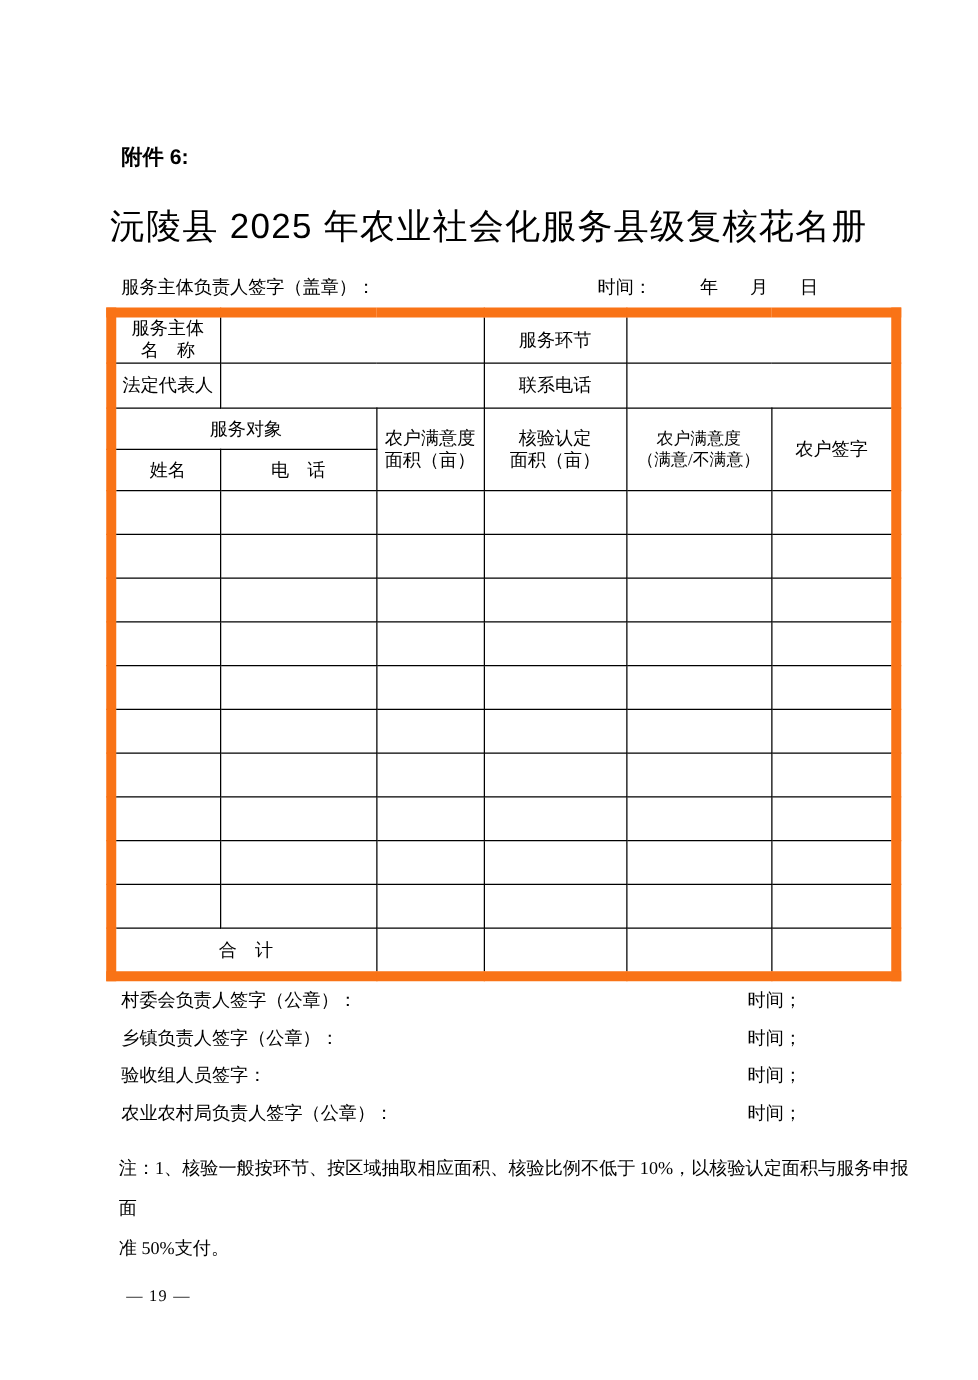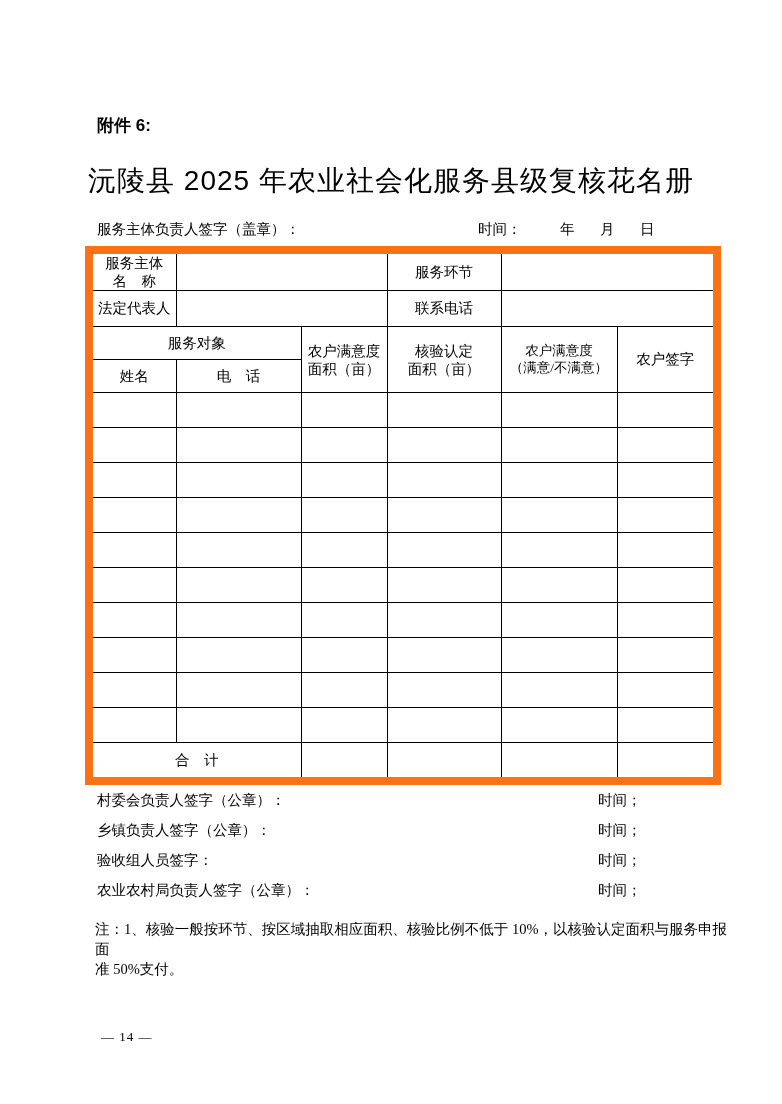--- a/index.html
+++ b/index.html
@@ -38,21 +38,21 @@
   tr.r3 { height:33px; }
   tr.r4 { height:33px; }
   tbody.empty-rows tr { height:35px; }
   tr.total-row { height:38px; }
   td.sat { font-size:13.5px; }
 
   .sigs { position:absolute; left:97px; top:791px; width:616px; font-size:14.5px; }
   .sigrow { position:relative; height:30px; }
   .sigrow .t { position:absolute; left:501px; top:0; }
 
-  .notes { position:absolute; left:95px; top:919px; width:645px; font-size:14.5px; line-height:20px; }
+  .notes { position:absolute; left:95px; top:919px; width:645px; font-size:14.5px; line-height:32px; }
 
   .pageno { position:absolute; left:101px; top:1029px; font-size:13px; letter-spacing:1px; }
 </style>
 </head>
 <body>
 
 <div class="page">
 
   <div class="attachment">附件 6:</div>
 
@@ -214,15 +214,15 @@
       <span>农业农村局负责人签字（公章）：</span>
       <span class="t">时间；</span>
     </div>
   </div>
 
   <div class="notes">
     <div>注：1、核验一般按环节、按区域抽取相应面积、核验比例不低于 10%，以核验认定面积与服务申报面</div>
     <div>准 50%支付。</div>
   </div>
 
-  <div class="pageno">— 14 —</div>
+  <div class="pageno">— 19 —</div>
 
 </div>
 
 </body></html>

